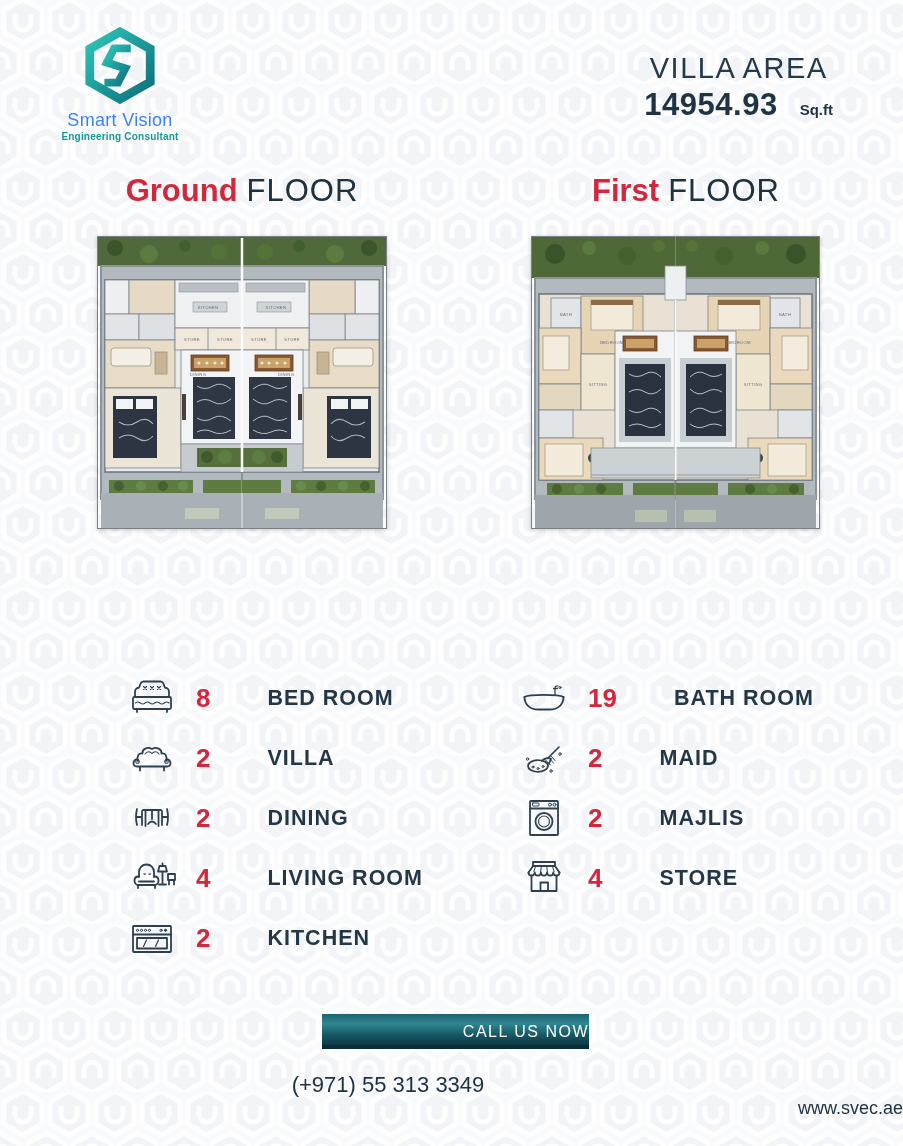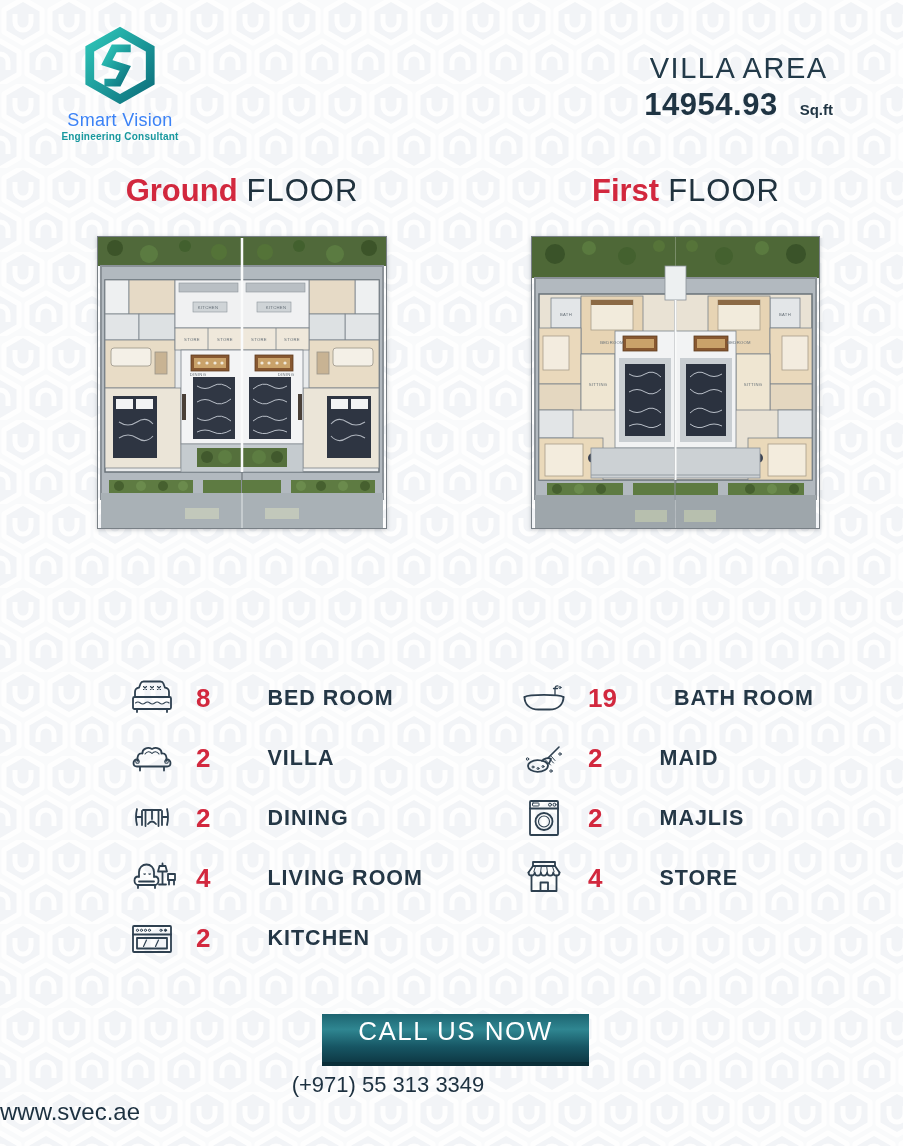--- a/index.html
+++ b/index.html
@@ -38,26 +38,26 @@
   .amen-left{left:128px;top:668px;}
   .amen-right{left:520px;top:668px;}
   .amen-row{height:60px;display:flex;align-items:center;}
   .amen-icon{width:52px;flex:0 0 52px;display:flex;align-items:center;}
   .amen-icon svg{width:48px;height:42px;stroke:#2e4050;fill:none;stroke-width:1.8;
                  stroke-linecap:round;stroke-linejoin:round;}
   .amen-count{font-size:26px;font-weight:bold;color:#d2283e;margin-left:16px;}
   .amen-label{font-size:21.5px;font-weight:bold;color:#243746;letter-spacing:1px;margin-left:9px;white-space:nowrap;padding-left:48px;}
 
   
-  .cta{left:322px;top:1014px;width:267px;height:52px;border-bottom:4px solid #0a2e38;
+  .cta{left:322px;top:1014px;width:267px;height:35px;border-bottom:4px solid #0a2e38;
        background:linear-gradient(180deg,#1d6470 0%,#2f8691 32%,#175664 68%,#0e3a46 100%);
-       color:#fff;font-size:26px;font-weight:500;letter-spacing:1.5px;text-align:center;
+       color:#fff;font-size:16px;font-weight:500;letter-spacing:1.5px;text-align:right;
        line-height:35px;cursor:pointer;}
   .phone{left:0;top:1072px;width:776px;text-align:center;font-size:22px;font-weight:500;color:#1d3140;cursor:pointer;}
-  .website{left:0;top:1098px;width:903px;text-align:left;font-size:24px;font-weight:400;color:#1d3140;cursor:pointer;}
+  .website{left:0;top:1098px;width:903px;text-align:right;font-size:18px;font-weight:400;color:#1d3140;cursor:pointer;}
 </style>
 </head>
 <body>
 
 <div class="page">
 
   <svg class="bgpattern" width="903" height="1146">
     <defs>
       <pattern id="bgp" width="46" height="84" patternUnits="userSpaceOnUse">
         <g stroke="#ffffff" stroke-width="5" fill="#f1f3f6" stroke-linejoin="round">

